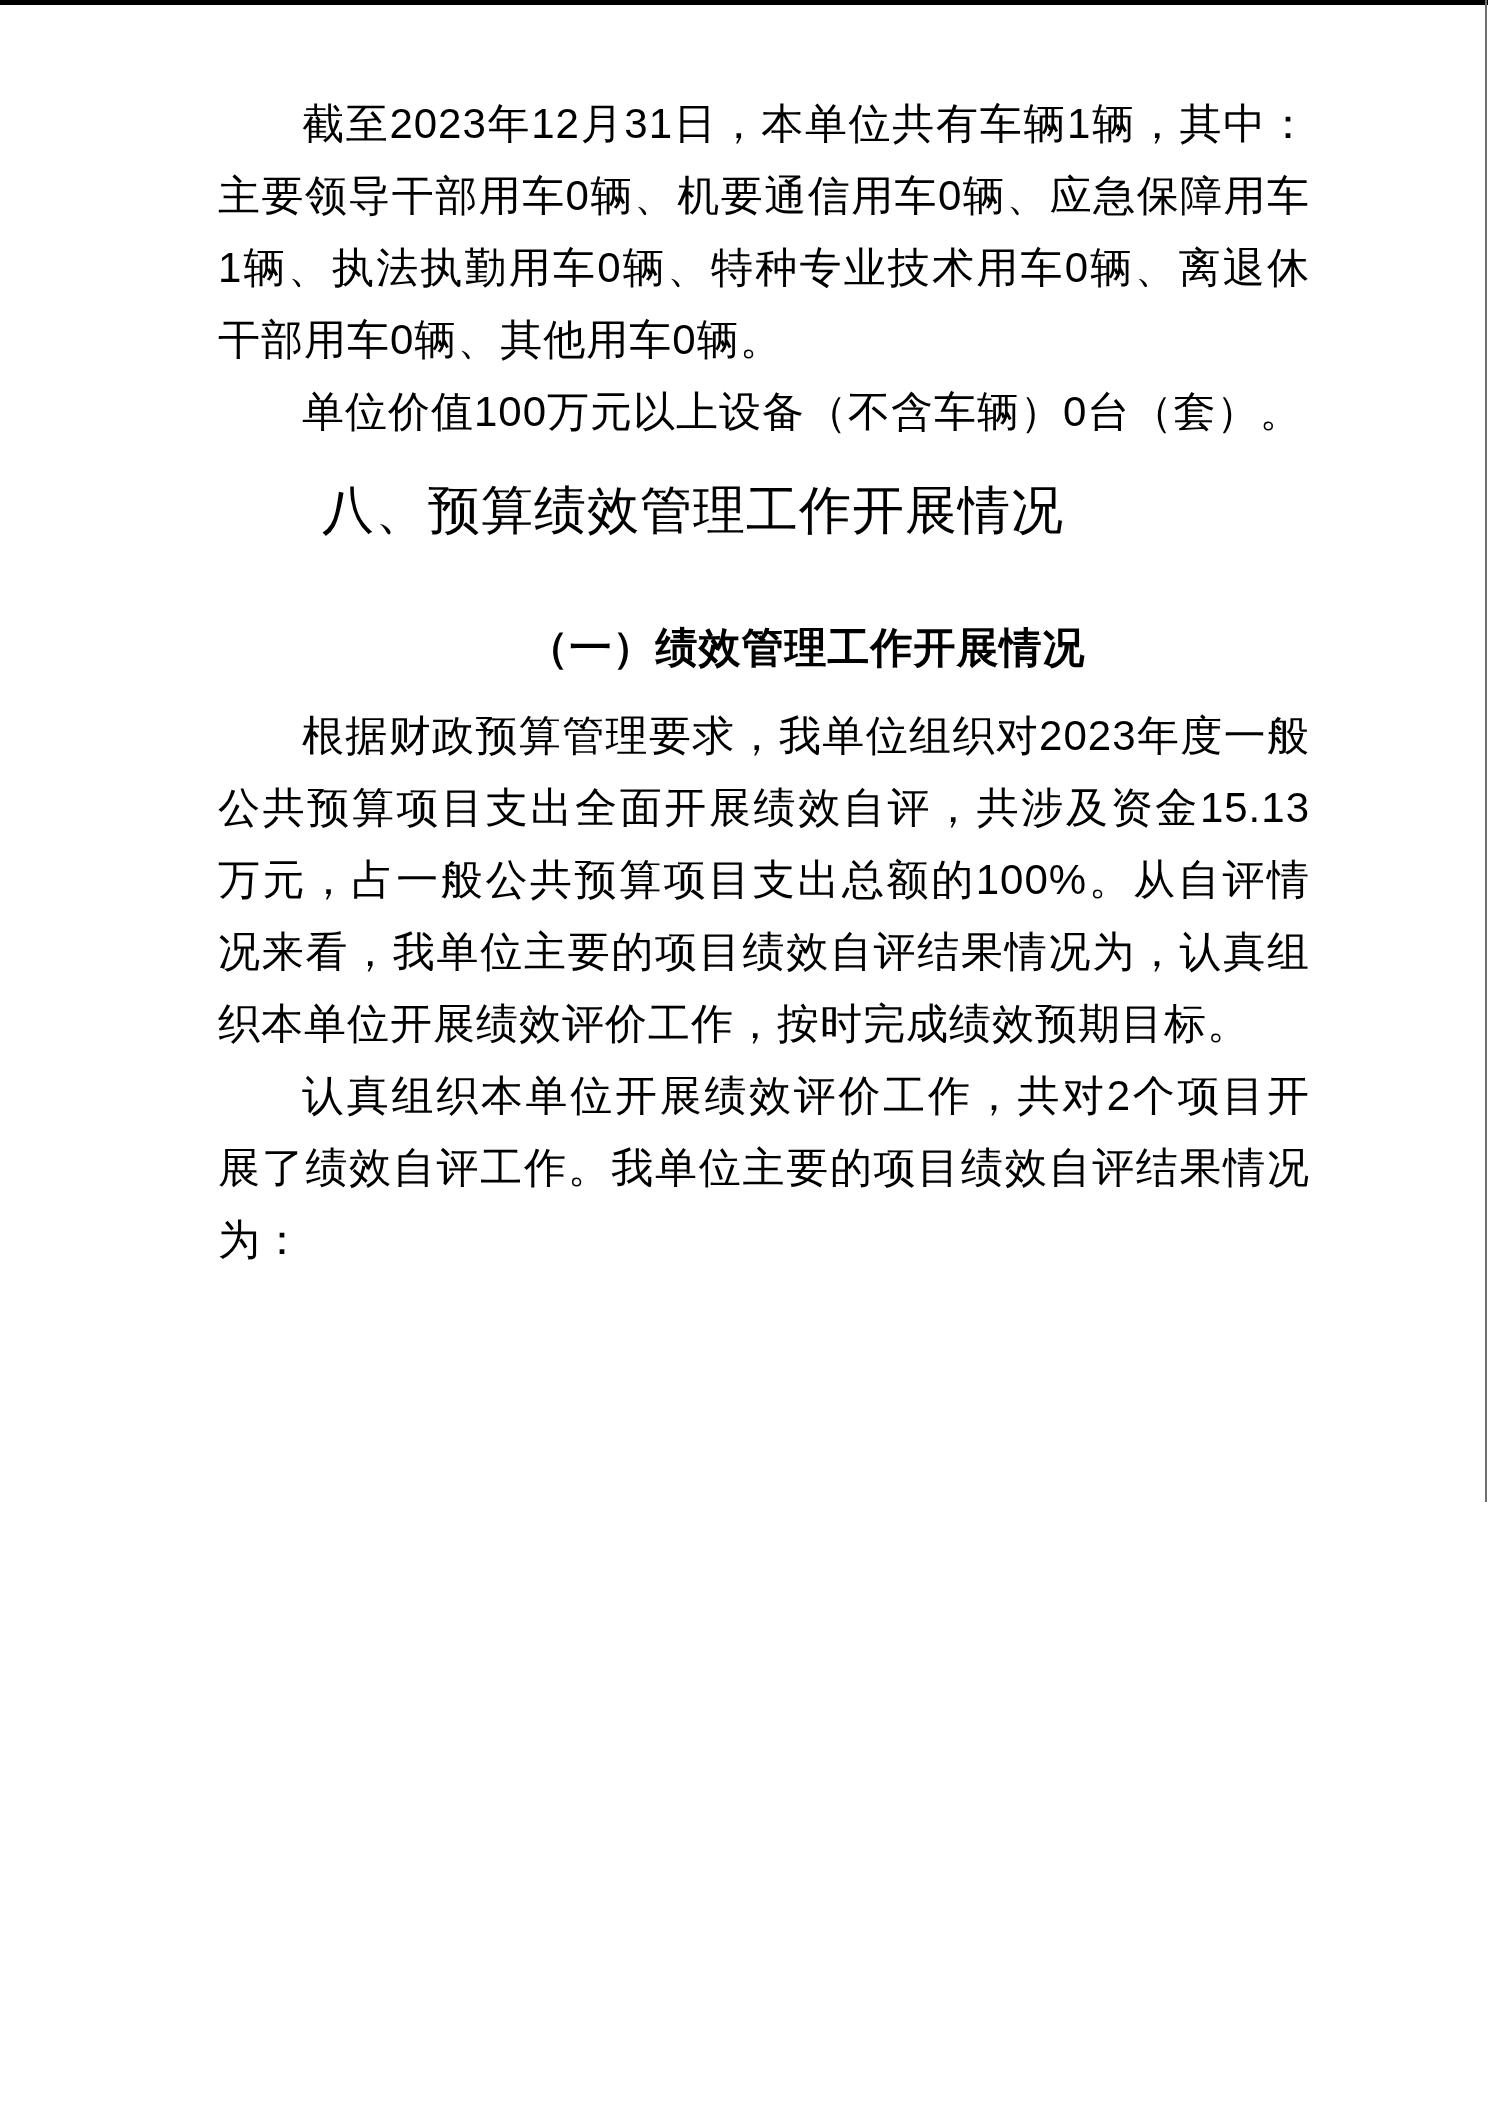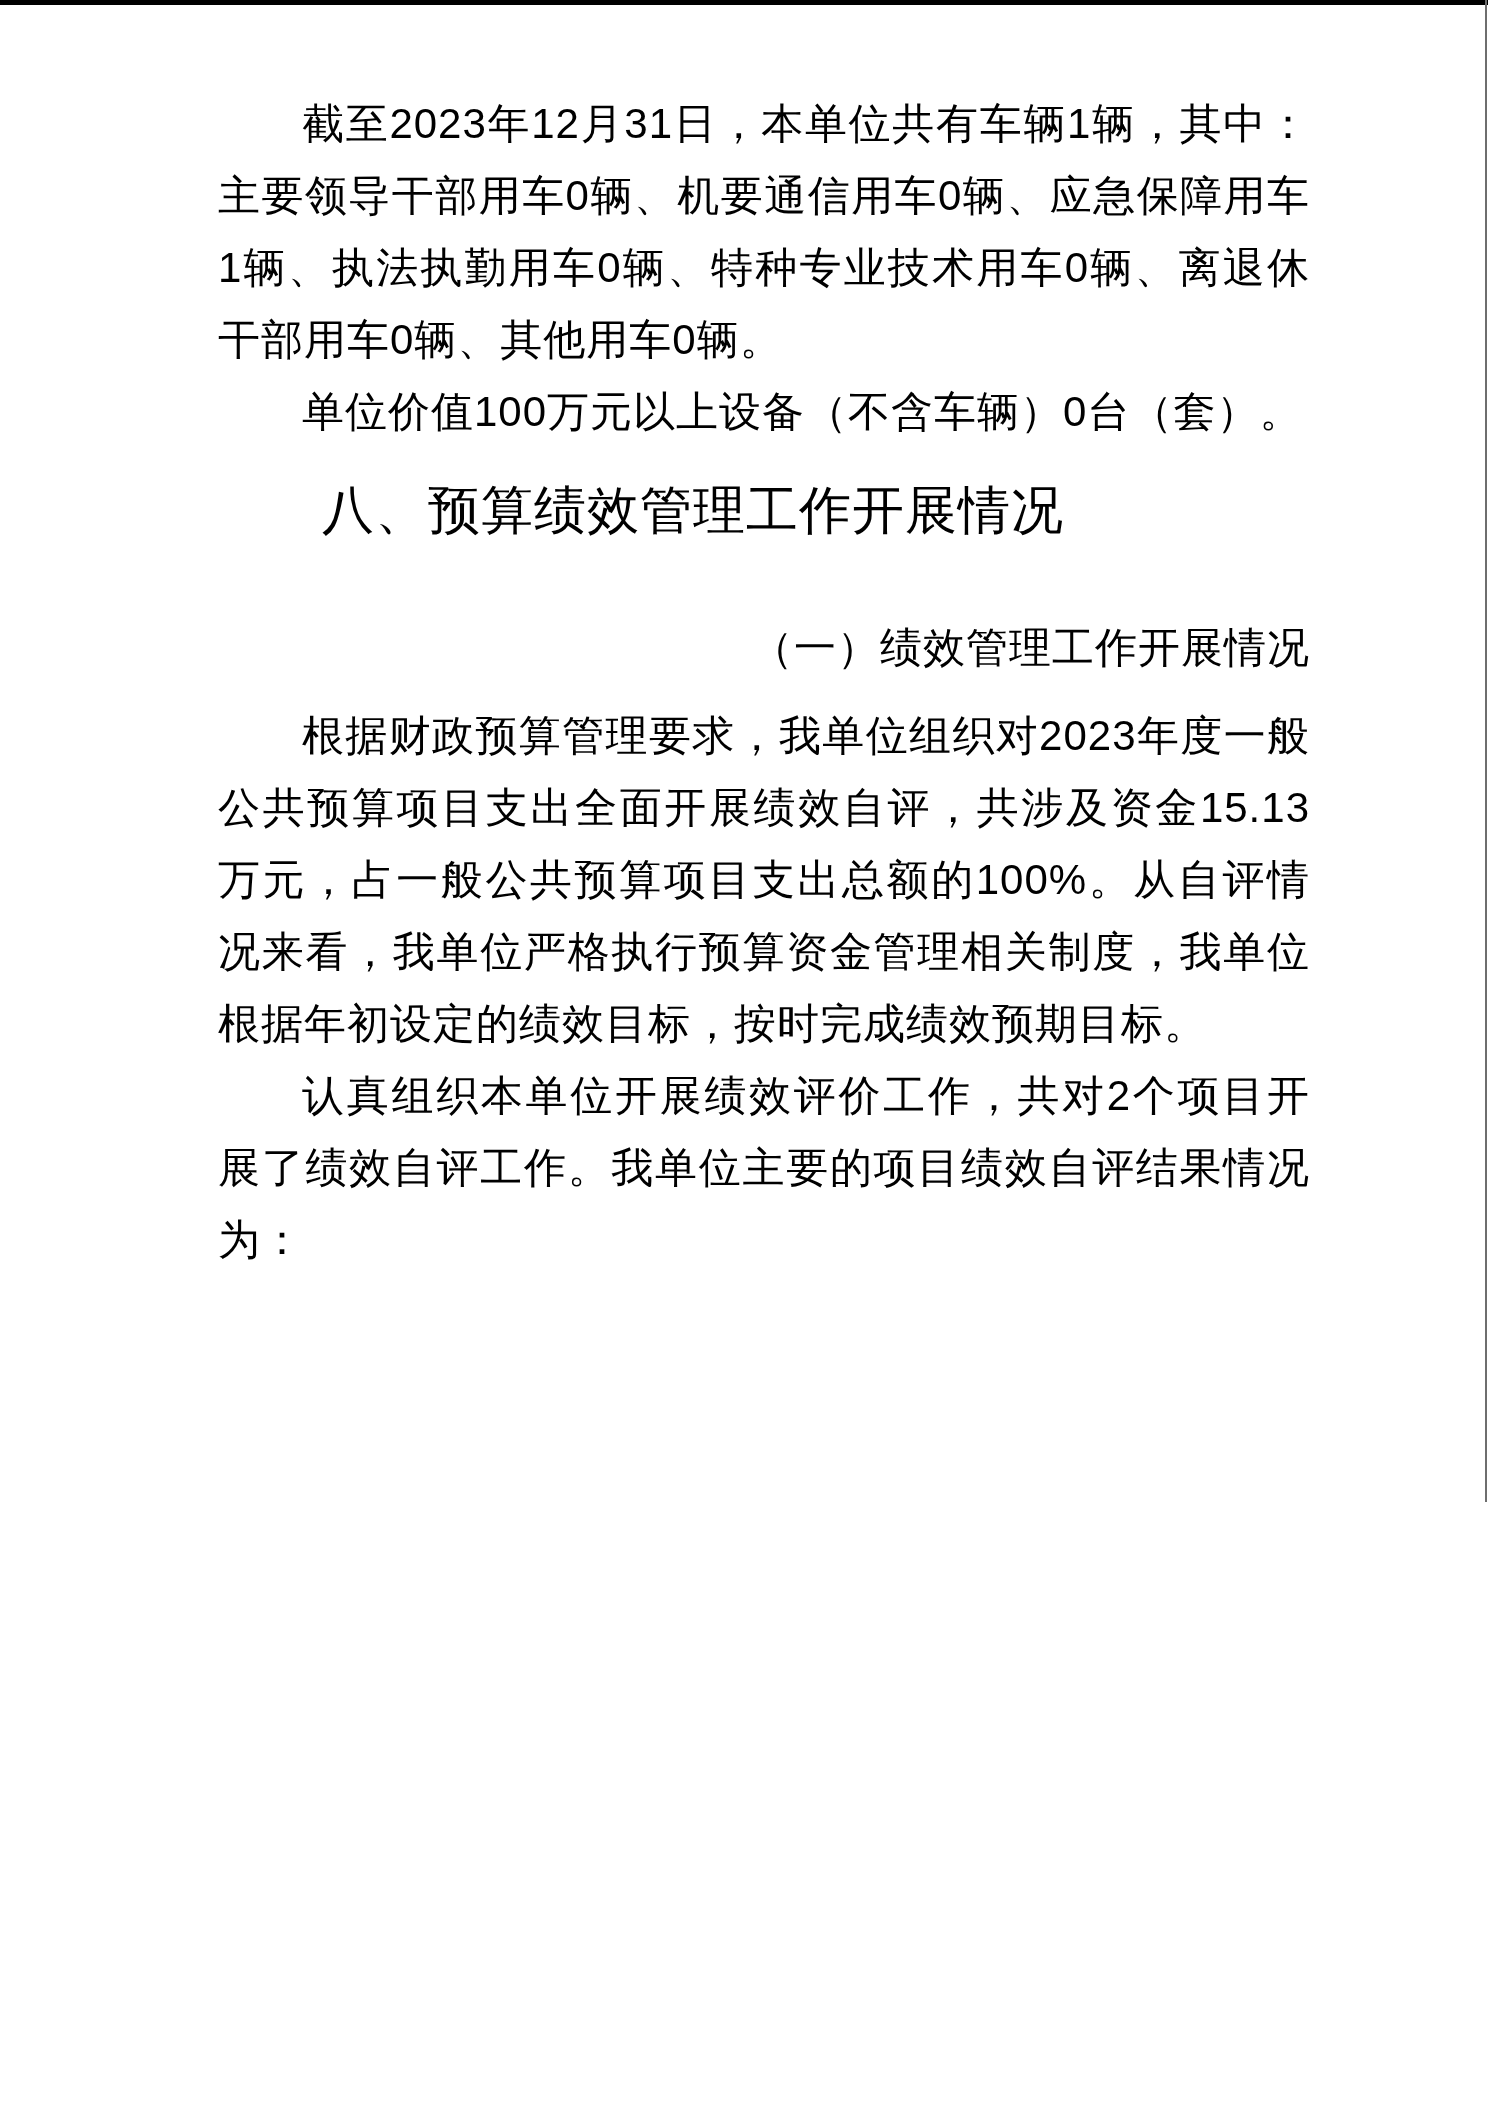--- a/index.html
+++ b/index.html
@@ -47,23 +47,23 @@
     font-size: 52px;
     line-height: 76px;
     font-weight: normal;
     text-indent: 2em;
     text-align: left;
   }
   .sub-heading {
     margin: 0 0 16px 0;
     font-size: 42px;
     line-height: 72px;
-    font-weight: normal;
+    font-weight: bold;
     text-indent: 2em;
-    text-align: right;
+    text-align: center;
   }
   .sub-heading.second {
     margin: 6px 0 0 0;
   }
   .footer {
     position: absolute;
     top: 2042px;
     left: 0;
     width: 100%;
     text-align: center;
@@ -81,21 +81,21 @@
 
   <div class="content">
     <p class="para">截至2023年12月31日，本单位共有车辆1辆，其中：主要领导干部用车0辆、机要通信用车0辆、应急保障用车1辆、执法执勤用车0辆、特种专业技术用车0辆、离退休干部用车0辆、其他用车0辆。</p>
 
     <p class="para">单位价值100万元以上设备（不含车辆）0台（套）。</p>
 
     <h2 class="section-heading">八、预算绩效管理工作开展情况</h2>
 
     <h3 class="sub-heading">（一）绩效管理工作开展情况</h3>
 
-    <p class="para">根据财政预算管理要求，我单位组织对2023年度一般公共预算项目支出全面开展绩效自评，共涉及资金15.13万元，占一般公共预算项目支出总额的100%。从自评情况来看，我单位严格执行预算资金管理相关制度，我单位根据年初设定的绩效目标，按时完成绩效预期目标。</p>
+    <p class="para">根据财政预算管理要求，我单位组织对2023年度一般公共预算项目支出全面开展绩效自评，共涉及资金15.13万元，占一般公共预算项目支出总额的100%。从自评情况来看，我单位主要的项目绩效自评结果情况为，认真组织本单位开展绩效评价工作，按时完成绩效预期目标。</p>
 
 
     <p class="para">认真组织本单位开展绩效评价工作，共对2个项目开展了绩效自评工作。我单位主要的项目绩效自评结果情况为：</p>
 
   </div>
 
   <div class="footer">- 19 -</div>
 </div>
 
 </body></html>

